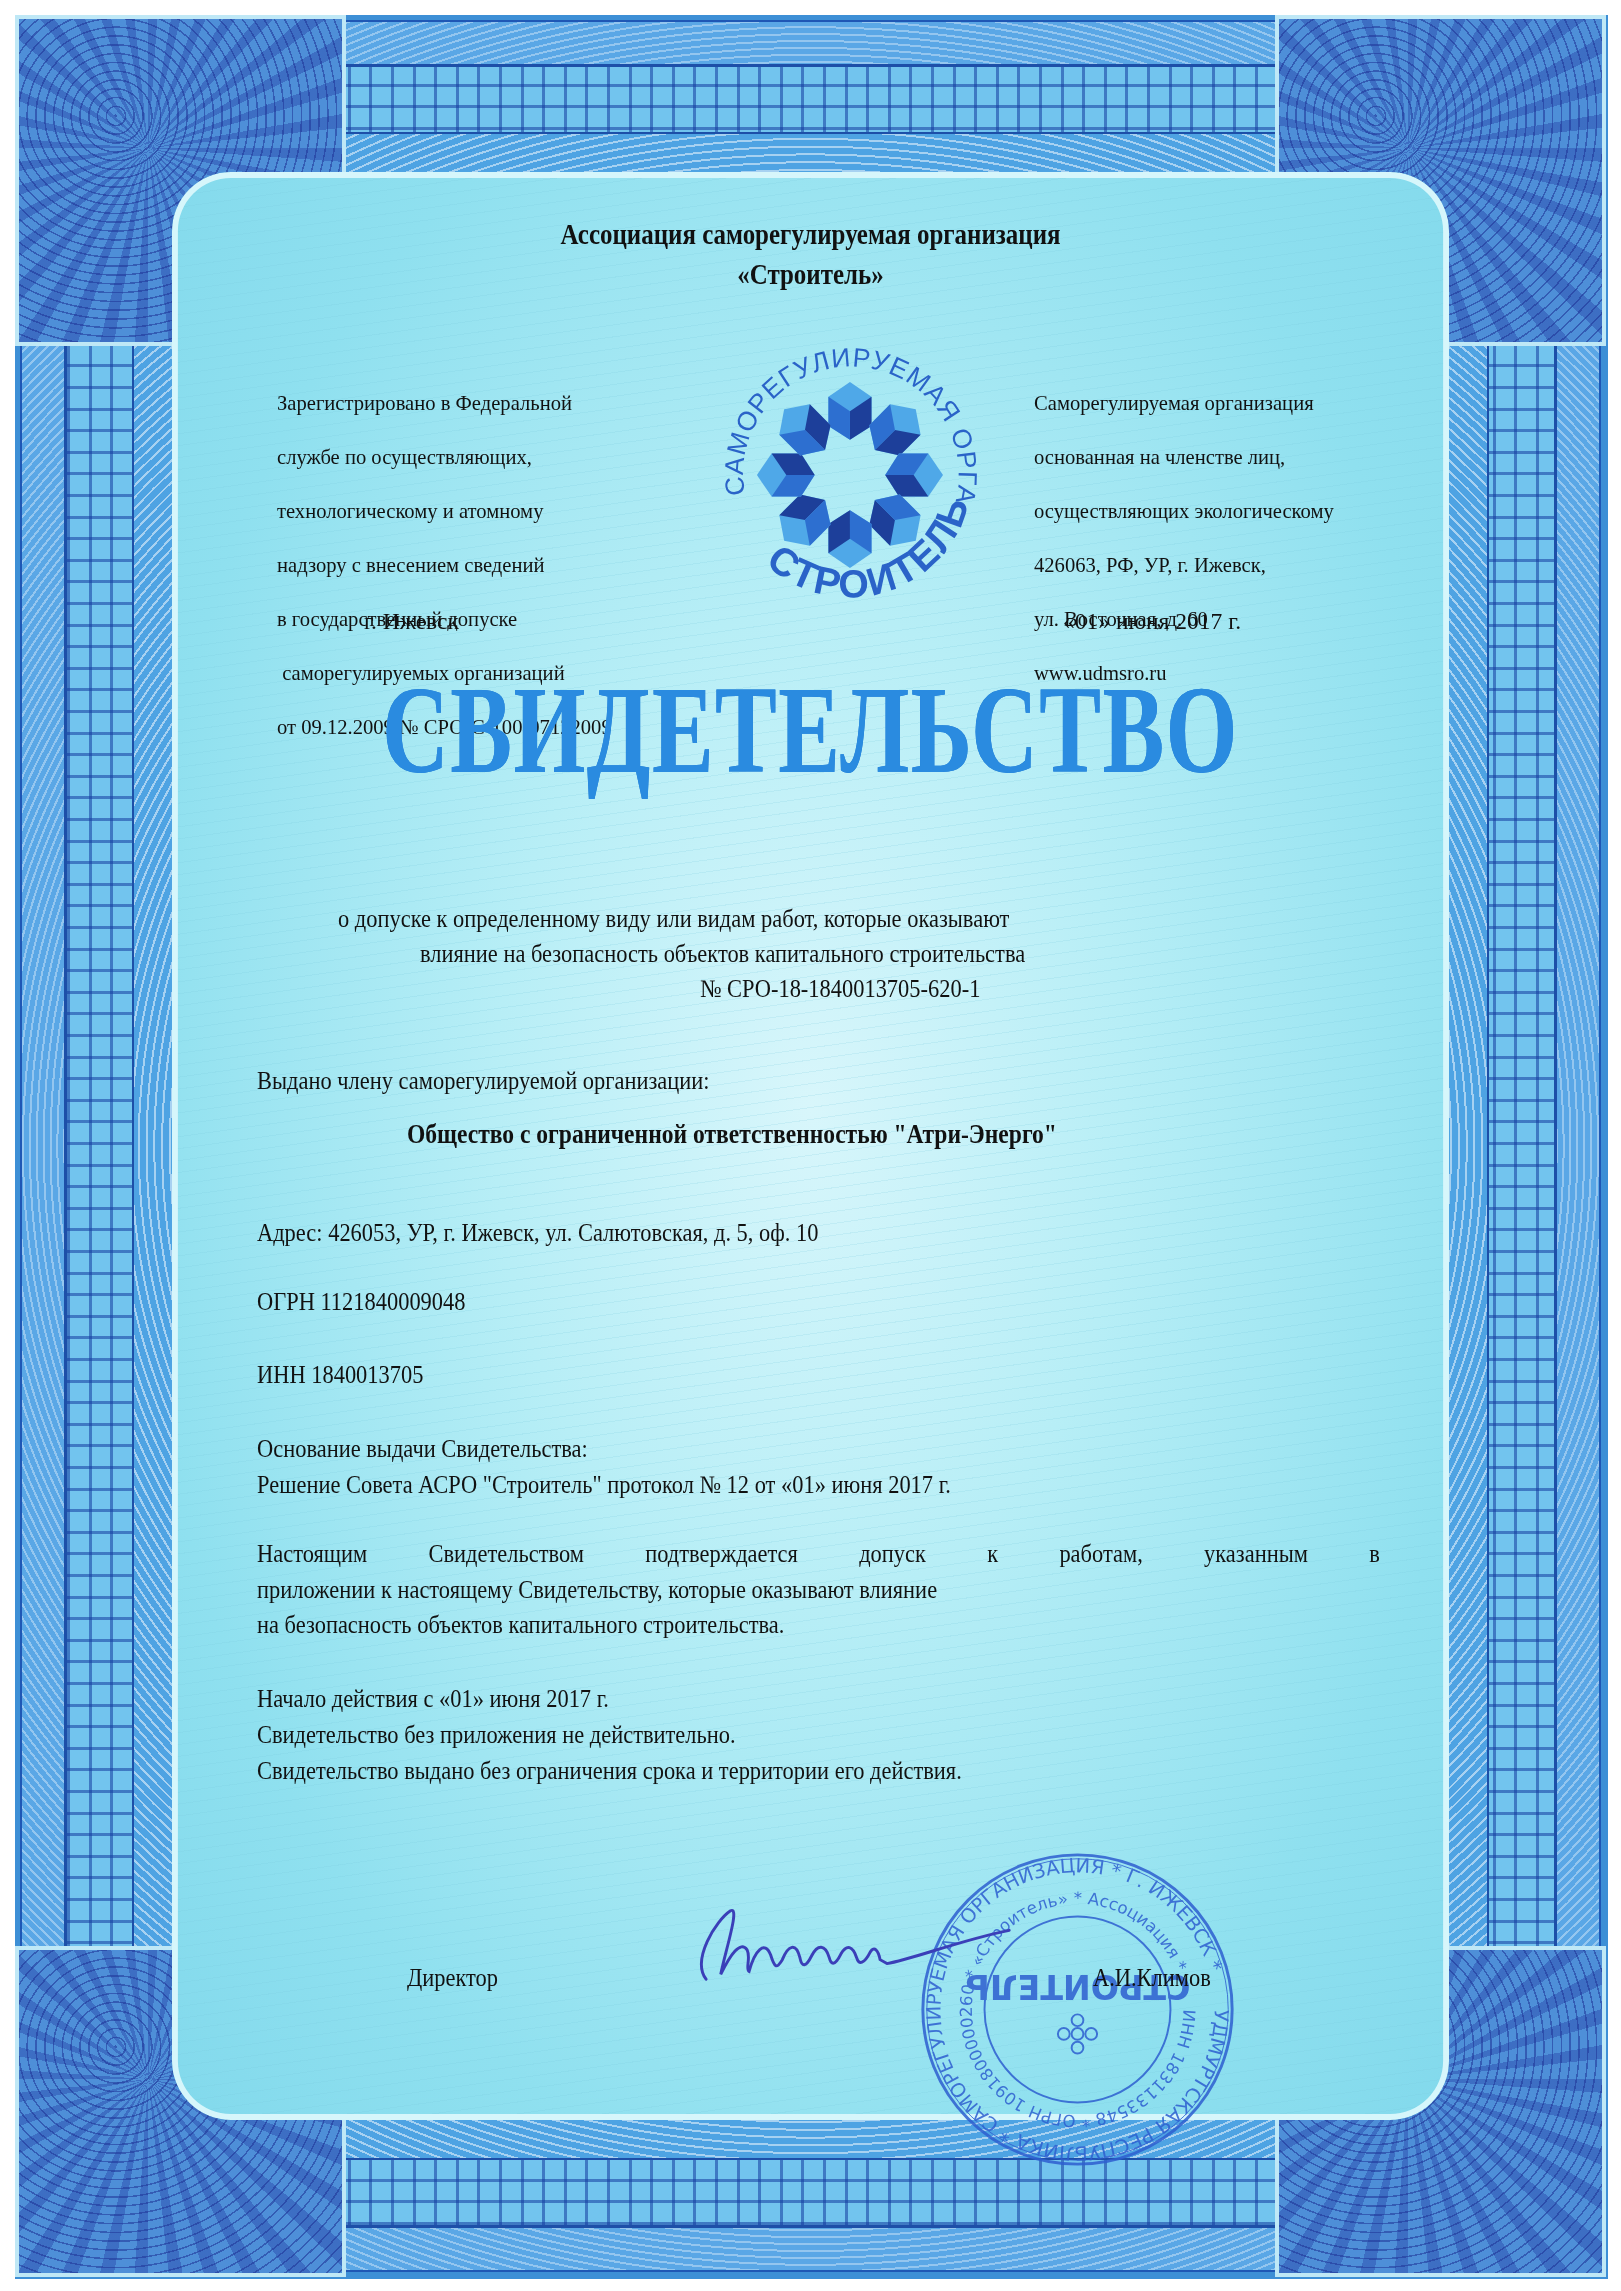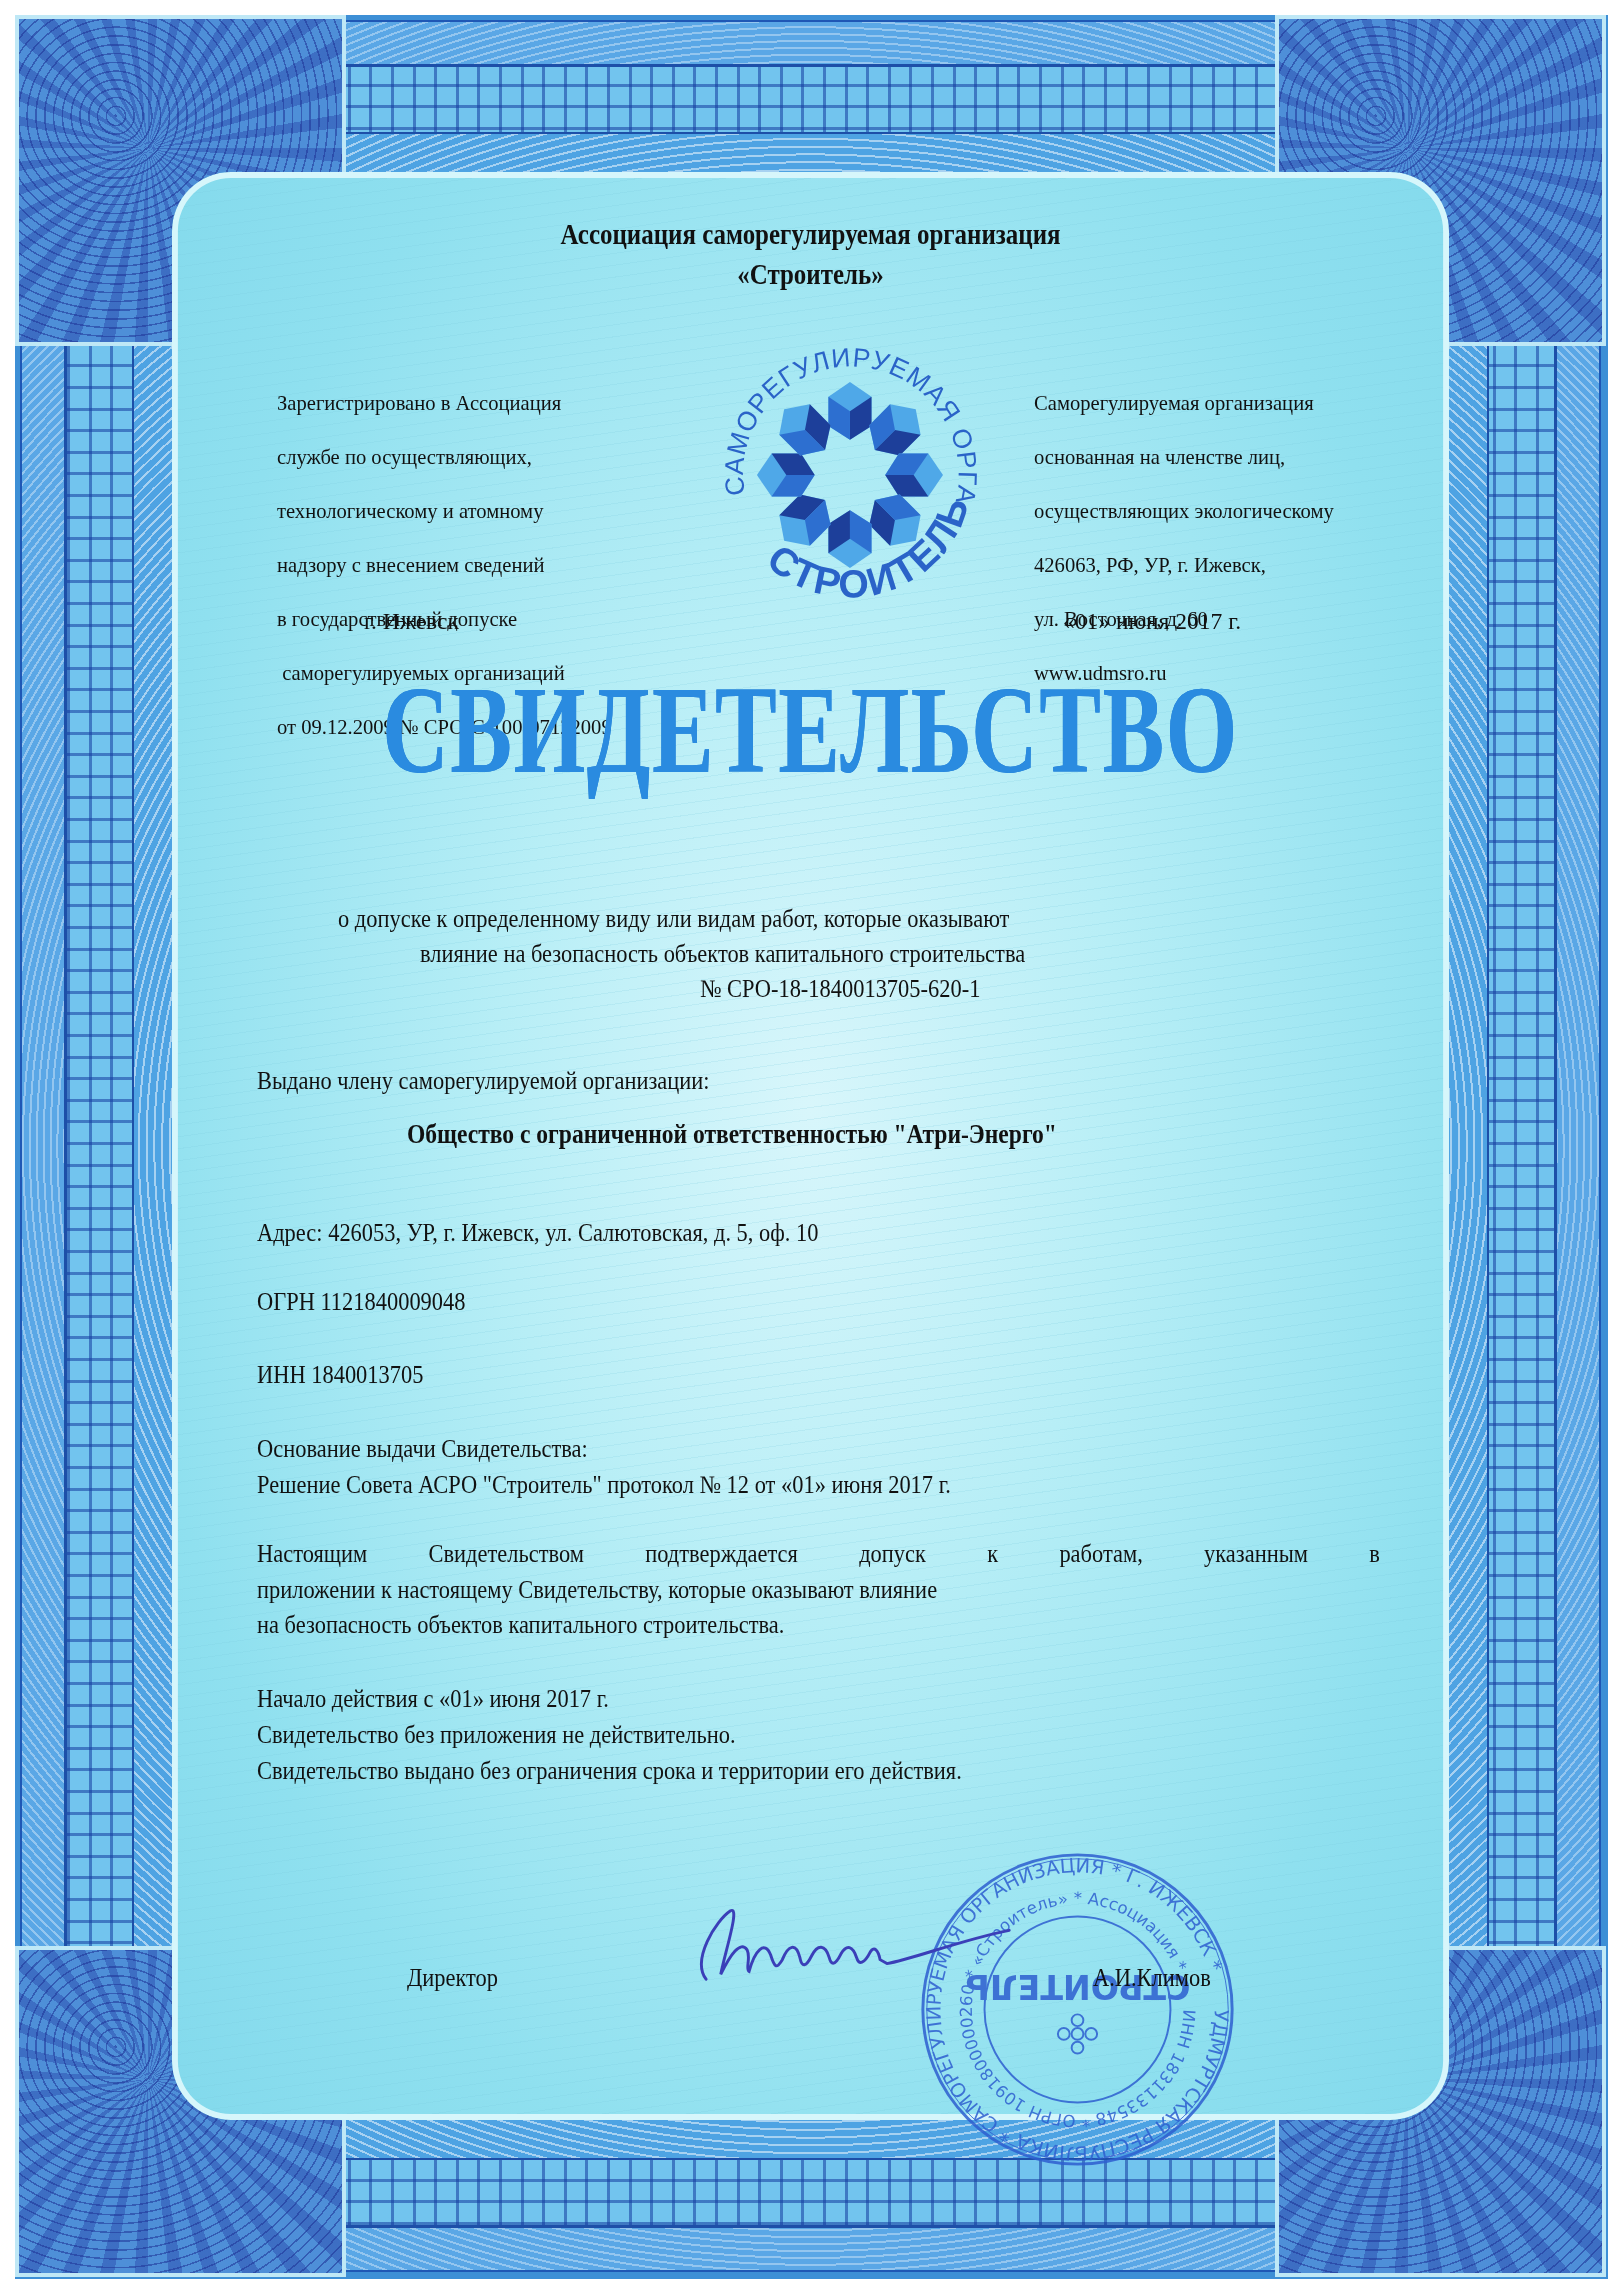--- a/index.html
+++ b/index.html
@@ -100,21 +100,21 @@
 <div class="corner tl"></div>
 <div class="corner tr"></div>
 <div class="corner bl"></div>
 <div class="corner br"></div>
 <div class="paper"></div>
 
 <div class="t hdr" style="top:218px;">Ассоциация саморегулируемая организация</div>
 <div class="t hdr" style="top:258px;">«Строитель»</div>
 
 <div class="t side" style="left:277px; top:363px;">
-  <div>Зарегистрировано в Ассоциация</div>
+  <div>Зарегистрировано в Федеральной</div>
   <div>службе по осуществляющих,</div>
   <div>технологическому и атомному</div>
   <div>надзору с внесением сведений</div>
   <div>в государственный допуске</div>
   <div style="white-space:pre;"> саморегулируемых организаций</div>
   <div>от 09.12.2009 № СРО-С-100-07122009</div>
 </div>
 
 <div class="t side" style="left:1034px; top:363px;">
   <div>Саморегулируемая организация</div>

